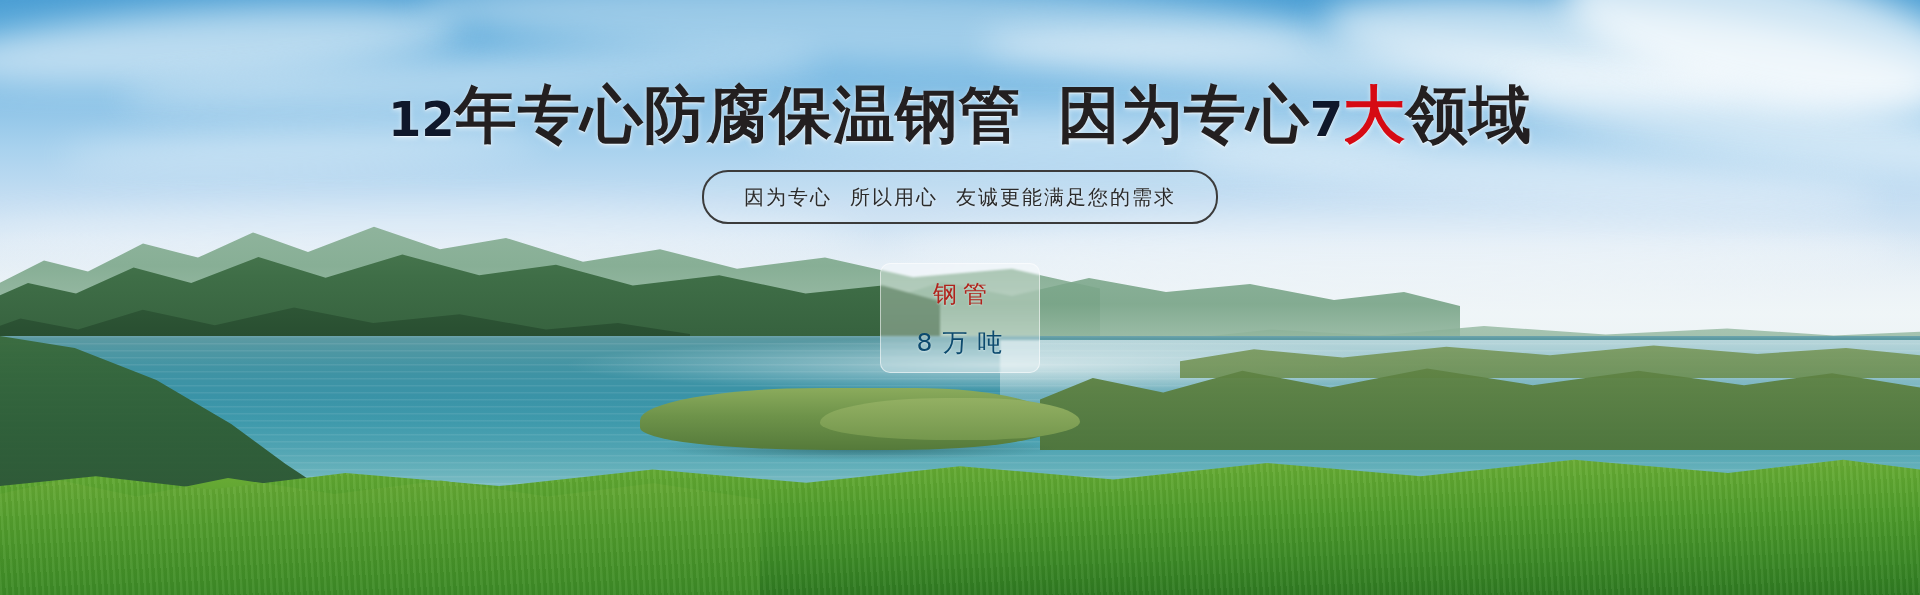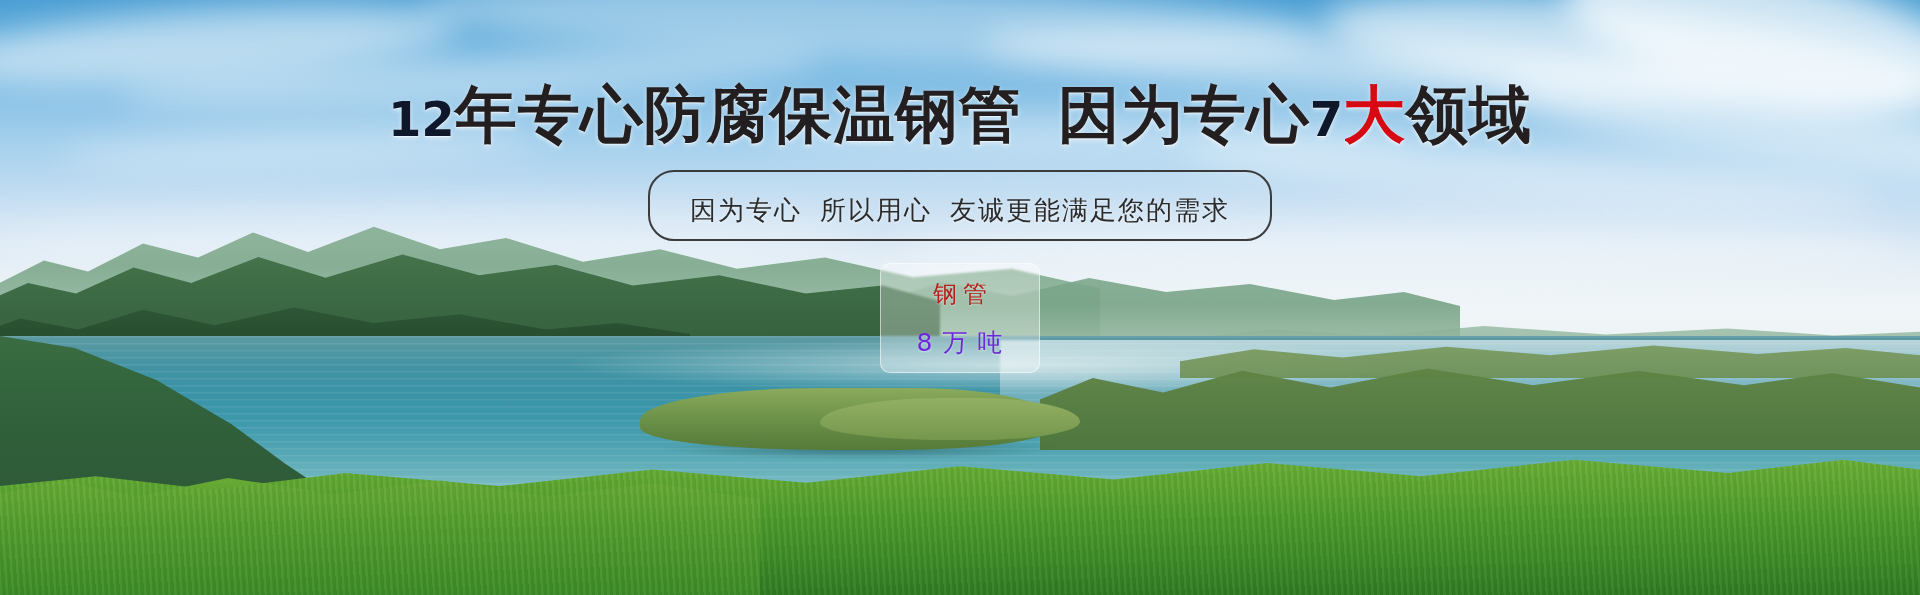--- a/index.html
+++ b/index.html
@@ -165,23 +165,23 @@
     font-size:62px; font-weight:bold; letter-spacing:1px; line-height:1;
     color:#231f20;
     text-shadow:0 2px 5px rgba(255,255,255,.55), 0 1px 1px rgba(255,255,255,.6);
   }
   .headline .num { color:#0f172a; font-size:48px; font-weight:bold; letter-spacing:0; }
   .headline .red { color:#d60a13; }
   .headline .gap { display:inline-block; width:36px; }
 
   .pill {
     position:absolute; left:50%; top:170px; transform:translateX(-50%);
-    padding:21px 40px 11px;
+    padding:12px 40px 11px;
     border:2px solid #3b3b3b; border-radius:26px;
-    font-size:26px; letter-spacing:2px; color:#2b2b2b; white-space:nowrap;
+    font-size:20px; letter-spacing:2px; color:#2b2b2b; white-space:nowrap;
     background:rgba(255,255,255,.06);
     text-shadow:0 1px 3px rgba(255,255,255,.6);
   }
   .pill .sp { display:inline-block; width:18px; }
 
   
   .cards {
     position:absolute; left:50%; top:263px; transform:translateX(-50%);
     display:flex; gap:20px;
   }
@@ -191,21 +191,21 @@
     border:1px solid rgba(255,255,255,.55);
     display:flex; flex-direction:column; align-items:center; justify-content:center;
     backdrop-filter:blur(1px);
   }
   .card .label {
     font-size:24px; color:#b0231c; letter-spacing:6px; font-weight:500;
     margin-bottom:16px; text-indent:6px;
     text-shadow:0 1px 2px rgba(255,255,255,.45);
   }
   .card .value {
-    font-size:25px; color:#6d28d9; letter-spacing:1px;
+    font-size:25px; color:#0c4a6e; letter-spacing:1px;
     text-shadow:0 1px 2px rgba(255,255,255,.45);
   }
   .card .value sup { font-size:14px; vertical-align:super; }
 </style>
 </head>
 <body>
 
 <div class="banner">
 
   <div class="sky"></div>

